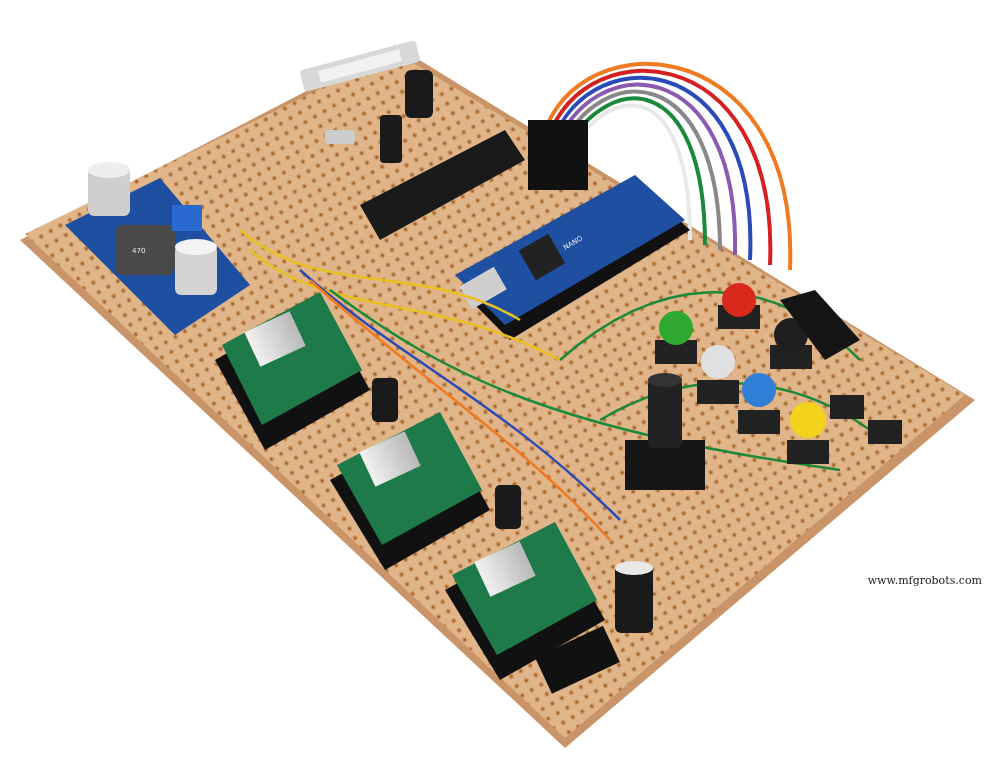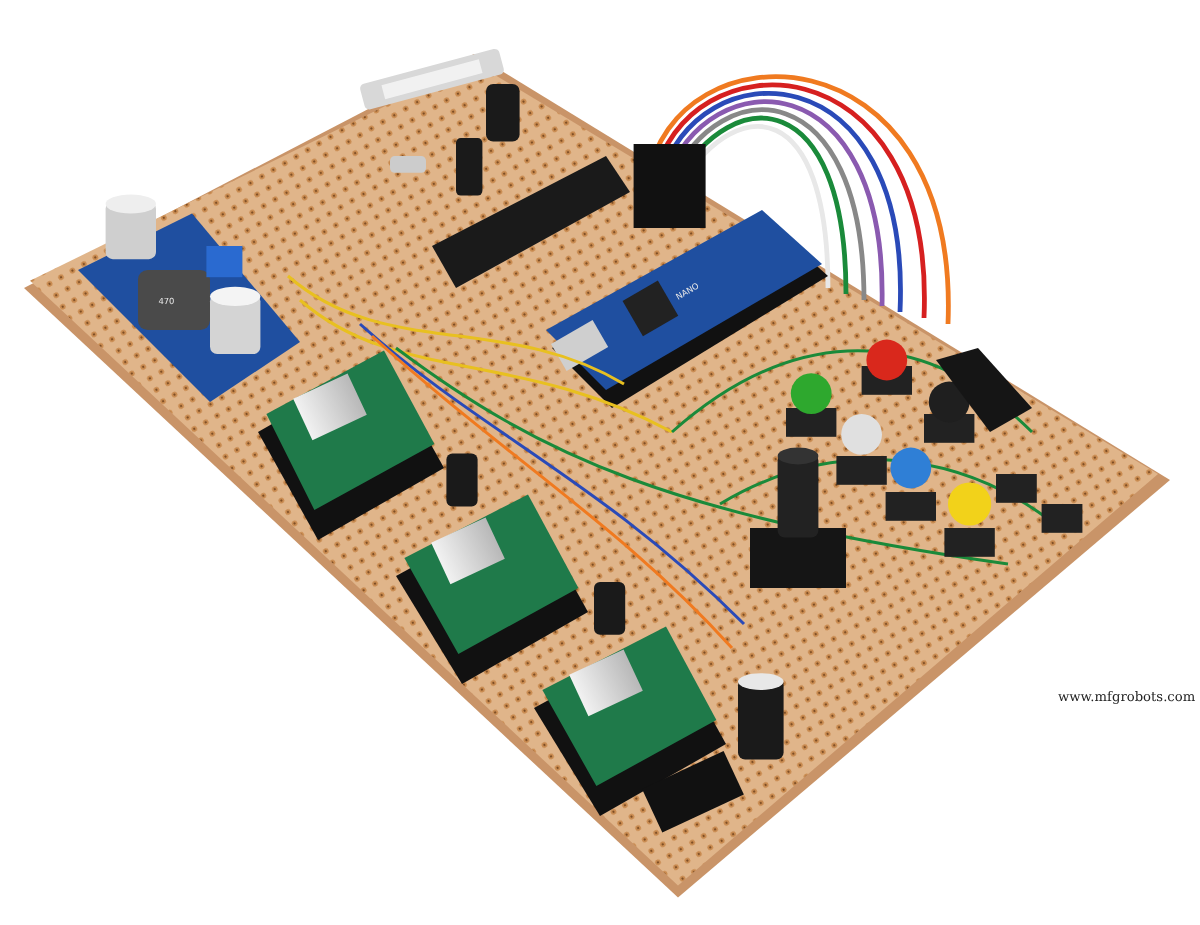--- a/index.html
+++ b/index.html
@@ -1,18 +1,18 @@
 <!DOCTYPE html>
 <html><head>
 <meta charset="utf-8">
 <style>
   html,body{margin:0;padding:0;background:#ffffff;}
   body{width:1000px;height:771px;position:relative;overflow:hidden;font-family:"DejaVu Sans",sans-serif;}
   .scene{position:absolute;left:0;top:0;width:1000px;height:593px;}
-  .watermark{position:absolute;right:4px;bottom:6px;font-family:"DejaVu Serif",serif;font-size:11px;color:#222;}
+  .watermark{position:absolute;right:18px;bottom:6px;font-family:"DejaVu Serif",serif;font-size:11px;color:#222;}
   .lbl{font-family:"DejaVu Sans",sans-serif;font-size:7px;fill:#e8e8e8;}
 </style>
 </head>
 <body>
 
 <div class="scene">
 <svg width="1000" height="771" viewBox="0 0 1000 771" xmlns="http://www.w3.org/2000/svg">
   <defs>
     <pattern id="holes" width="11" height="11" patternUnits="userSpaceOnUse" patternTransform="rotate(-30)">
       <rect width="11" height="11" fill="#e0b58a"></rect>

